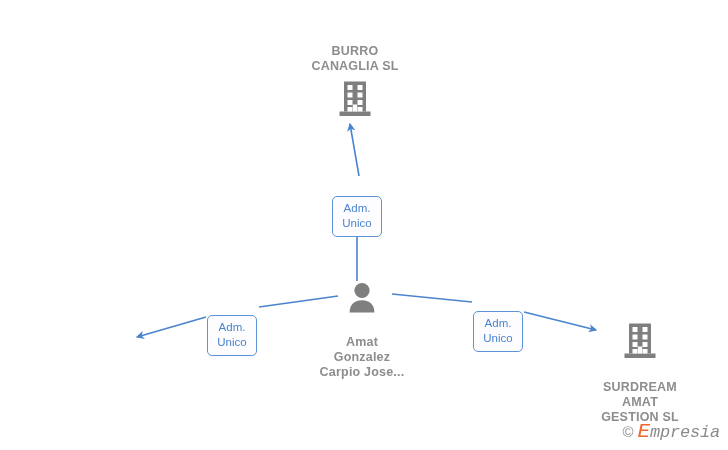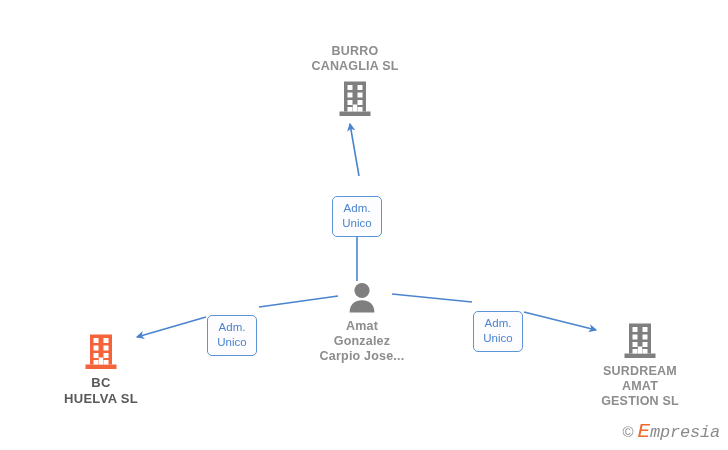--- a/index.html
+++ b/index.html
@@ -53,21 +53,21 @@
     font-weight: bold;
   }
   .node-label.highlight {
     color: #595959;
     font-weight: bold;
     font-size: 13px;
     line-height: 16px;
     letter-spacing: 0.3px;
   }
   .node.label-above .node-label { margin-bottom: 6px; }
-  .node.label-below .node-label { margin-top: 4px; }
+  .node.label-below .node-label { margin-top: 20px; }
 
   
   #node-burro-canaglia { left: 355px; top: 44px; }
   #node-person        { left: 362px; top: 281px; }
   #node-bc-huelva     { left: 101px; top: 333px; }
   #node-surdream      { left: 640px; top: 322px; }
 
   
   .edge-label {
     position: absolute;
@@ -178,39 +178,20 @@
       <svg width="34" height="34" viewBox="0 0 34 34" xmlns="http://www.w3.org/2000/svg">
         <circle cx="17" cy="9.5" r="7.6" fill="#7f7f7f"></circle>
         <path d="M17 19.2 C 8.6 19.2 4.6 24.2 4.6 31.6 L 29.4 31.6 C 29.4 24.2 25.4 19.2 17 19.2 Z" fill="#7f7f7f"></path>
       </svg>
     </span>
     <div class="node-label muted">Amat
 Gonzalez
 Carpio Jose...</div>
   </div>
 
-  <div class="node label-below" id="node-bc-huelva">
-    <span class="node-icon">
-      <svg width="34" height="38" viewBox="0 0 34 38" xmlns="http://www.w3.org/2000/svg">
-        <rect x="6" y="1.5" width="22" height="30" fill="#f4633a"></rect>
-        <rect x="1.5" y="31.5" width="31" height="4.5" fill="#f4633a"></rect>
-        <rect x="9.5" y="5" width="5" height="5" fill="#ffffff"></rect>
-        <rect x="19.5" y="5" width="5" height="5" fill="#ffffff"></rect>
-        <rect x="9.5" y="12.5" width="5" height="5" fill="#ffffff"></rect>
-        <rect x="19.5" y="12.5" width="5" height="5" fill="#ffffff"></rect>
-        <rect x="9.5" y="20" width="5" height="5" fill="#ffffff"></rect>
-        <rect x="19.5" y="20" width="5" height="5" fill="#ffffff"></rect>
-        <rect x="9.5" y="27" width="5" height="4.5" fill="#ffffff"></rect>
-        <rect x="19.5" y="27" width="5" height="4.5" fill="#ffffff"></rect>
-        <rect x="14.8" y="24.5" width="4.4" height="7" fill="#ffffff"></rect>
-      </svg>
-    </span>
-    <div class="node-label highlight">BC
-HUELVA  SL</div>
-  </div>
 
   <div class="node label-below" id="node-surdream">
     <span class="node-icon">
       <svg width="34" height="38" viewBox="0 0 34 38" xmlns="http://www.w3.org/2000/svg">
         <rect x="6" y="1.5" width="22" height="30" fill="#7f7f7f"></rect>
         <rect x="1.5" y="31.5" width="31" height="4.5" fill="#7f7f7f"></rect>
         <rect x="9.5" y="5" width="5" height="5" fill="#ffffff"></rect>
         <rect x="19.5" y="5" width="5" height="5" fill="#ffffff"></rect>
         <rect x="9.5" y="12.5" width="5" height="5" fill="#ffffff"></rect>
         <rect x="19.5" y="12.5" width="5" height="5" fill="#ffffff"></rect>

